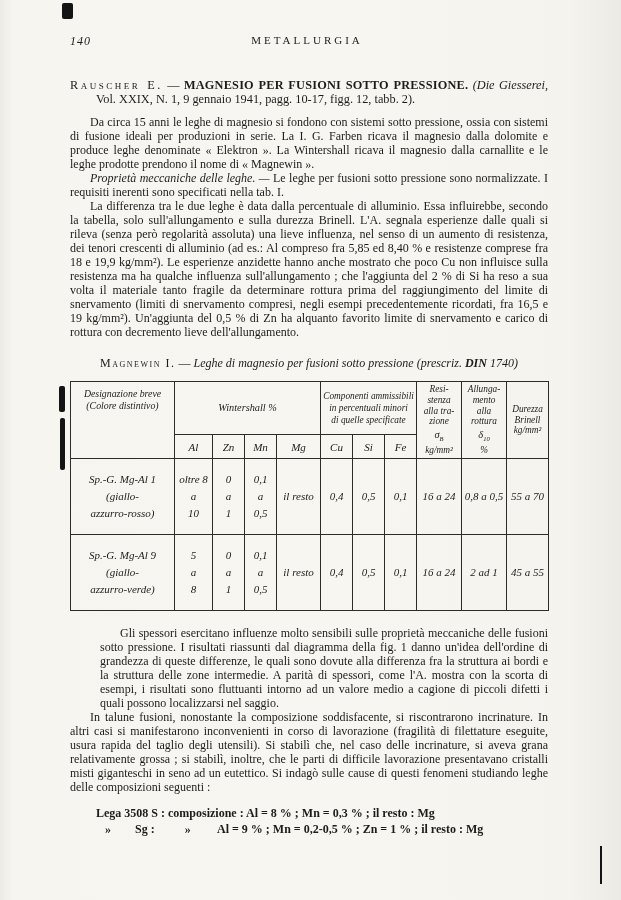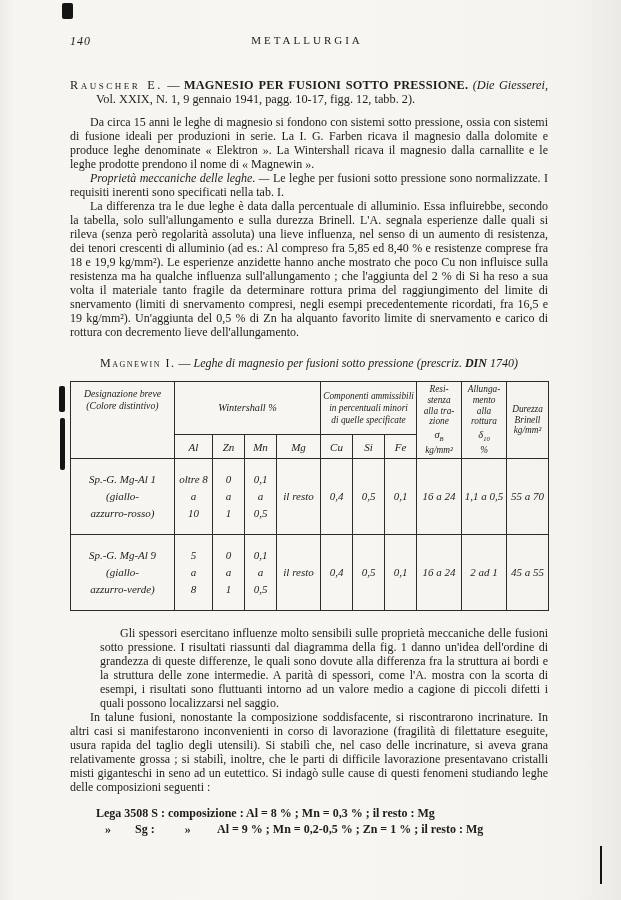--- a/index.html
+++ b/index.html
@@ -157,21 +157,21 @@
 a
 1</td>
           <td class="prelines">0,1
 a
 0,5</td>
           <td>il resto</td>
           <td>0,4</td>
           <td>0,5</td>
           <td>0,1</td>
           <td>16 a 24</td>
-          <td>1,1 a 0,5</td>
+          <td>0,8 a 0,5</td>
           <td>55 a 70</td>
         </tr>
         <tr class="data-row">
           <td class="cell-desig prelines">Sp.-G. Mg-Al 9
 (giallo-
 azzurro-verde)</td>
           <td class="prelines">5
 a
 8</td>
           <td class="prelines">0

